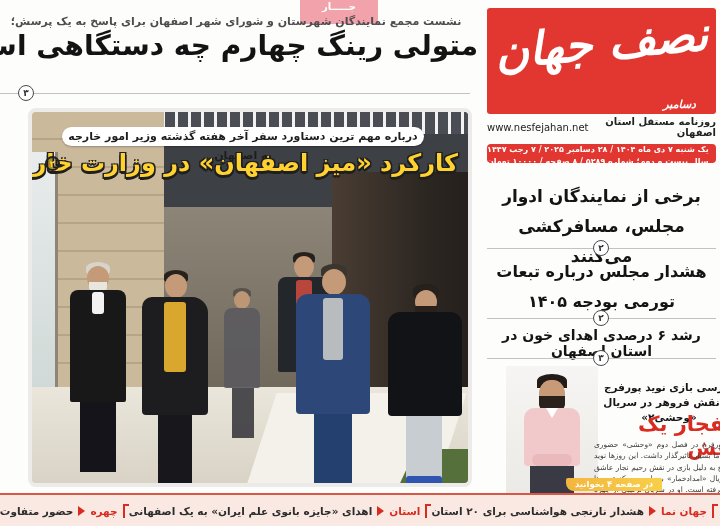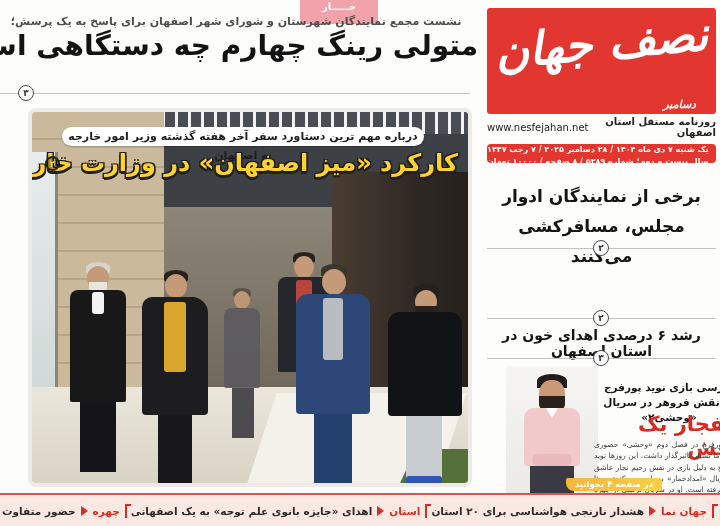--- a/index.html
+++ b/index.html
@@ -187,20 +187,21 @@
   <div class="date-box">
     <div>یک شنبه ۷ دی ماه ۱۴۰۴ / ۲۸ دسامبر ۲۰۲۵ / ۷ رجب ۱۴۴۷</div>
     <div>سال بیست و دوم؛ شماره ۵۲۸۹ / ۸ صفحه / ۱۰۰۰۰ تومان</div>
   </div>
 
   <h2 class="rh rh1">برخی از نمایندگان ادوار مجلس، مسافرکشی می‌کنند</h2>
   <div class="sep-r sep-r1">
     <div class="sep-line"></div>
     <div class="pnum">۲</div>
   </div>
+  <h2 class="rh rh2">هشدار مجلس درباره تبعات تورمی بودجه ۱۴۰۵</h2>
   <div class="sep-r sep-r2">
     <div class="sep-line"></div>
     <div class="pnum">۲</div>
   </div>
   <h2 class="rh rh3">رشد ۶ درصدی اهدای خون در استان اصفهان</h2>
   <div class="sep-r sep-r3">
     <div class="sep-line"></div>
     <div class="pnum">۳</div>
   </div>
 
@@ -289,21 +290,21 @@
     <div class="strip-item">
       <span class="bracket-r"></span>
       <span class="strip-label">جهان نما</span>
       <span class="tri"></span>
       <span class="strip-headline">هشدار نارنجی هواشناسی برای ۲۰ استان</span>
     </div>
     <div class="strip-item">
       <span class="bracket-r"></span>
       <span class="strip-label">استان</span>
       <span class="tri"></span>
-      <span class="strip-headline">اهدای «جایزه بانوی علم توجه» به یک اصفهانی</span>
+      <span class="strip-headline">اهدای «جایزه بانوی علم ایران» به یک اصفهانی</span>
     </div>
     <div class="strip-item">
       <span class="bracket-r"></span>
       <span class="strip-label">چهره</span>
       <span class="tri"></span>
       <span class="strip-headline">حضور متفاوت یک فرمانده در زلزله بم</span>
     </div>
 
   </div>
 

